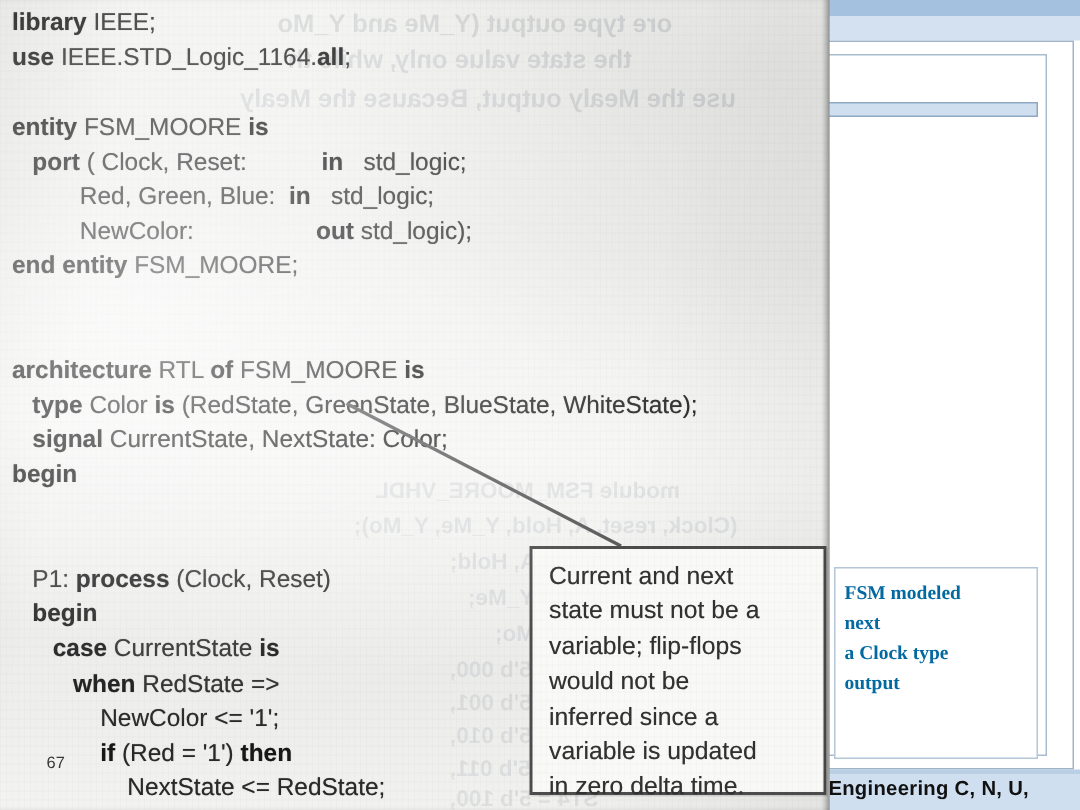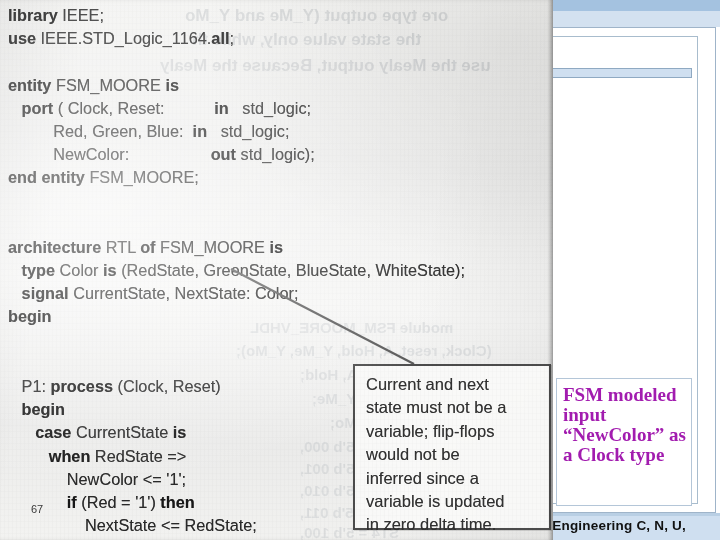--- a/index.html
+++ b/index.html
@@ -39,21 +39,21 @@
 
   
   .note-box{
     position:absolute;left:556px;top:378px;width:136px;height:128px;
     background:#ffffff;border:1px solid #b4c6d8;box-sizing:border-box;
     padding:6px 4px 0 6px;
   }
   .note-box p{
     margin:0;
     font-family:"Liberation Serif",serif;
-    font-weight:bold;font-size:19px;line-height:20px;color:#a21caf;
+    font-weight:bold;font-size:13px;line-height:20px;color:#0369a1;
   }
 
   
   .scan{
     position:absolute;left:0;top:0;width:553px;height:540px;
     overflow:hidden;
     background:
       linear-gradient(100deg, rgba(0,0,0,.055) 0%, rgba(0,0,0,0) 14%, rgba(0,0,0,0) 72%, rgba(0,0,0,.05) 100%),
       linear-gradient(185deg, #f2f2f0 0%, #ececeb 30%, #f4f4f3 55%, #e9e9e8 80%, #f1f1ef 100%);
     box-shadow:inset -3px 0 6px -3px rgba(0,0,0,.28);
@@ -141,23 +141,23 @@
 
   <div class="slide-bg">
     <div class="band-top-dark"></div>
     <div class="band-top-light"></div>
     <div class="slide-outer"></div>
     <div class="slide-inner"></div>
     <div class="title-rule"></div>
 
     <div class="note-box">
       <p>FSM modeled</p>
-      <p>input</p>
-      <p>“NewColor” as</p>
+      <p>next</p>
       <p>a Clock type</p>
+      <p>output</p>
     </div>
 
     <div class="footer-rule"></div>
     <div class="band-bottom"></div>
     <div class="footer-text">uter Engineering C, N, U,</div>
   </div>
 
   <div class="scan">
 
     <div class="bleed" style="left:185px;top:2px;">ore type output (Y_Me and Y_Mo</div>

